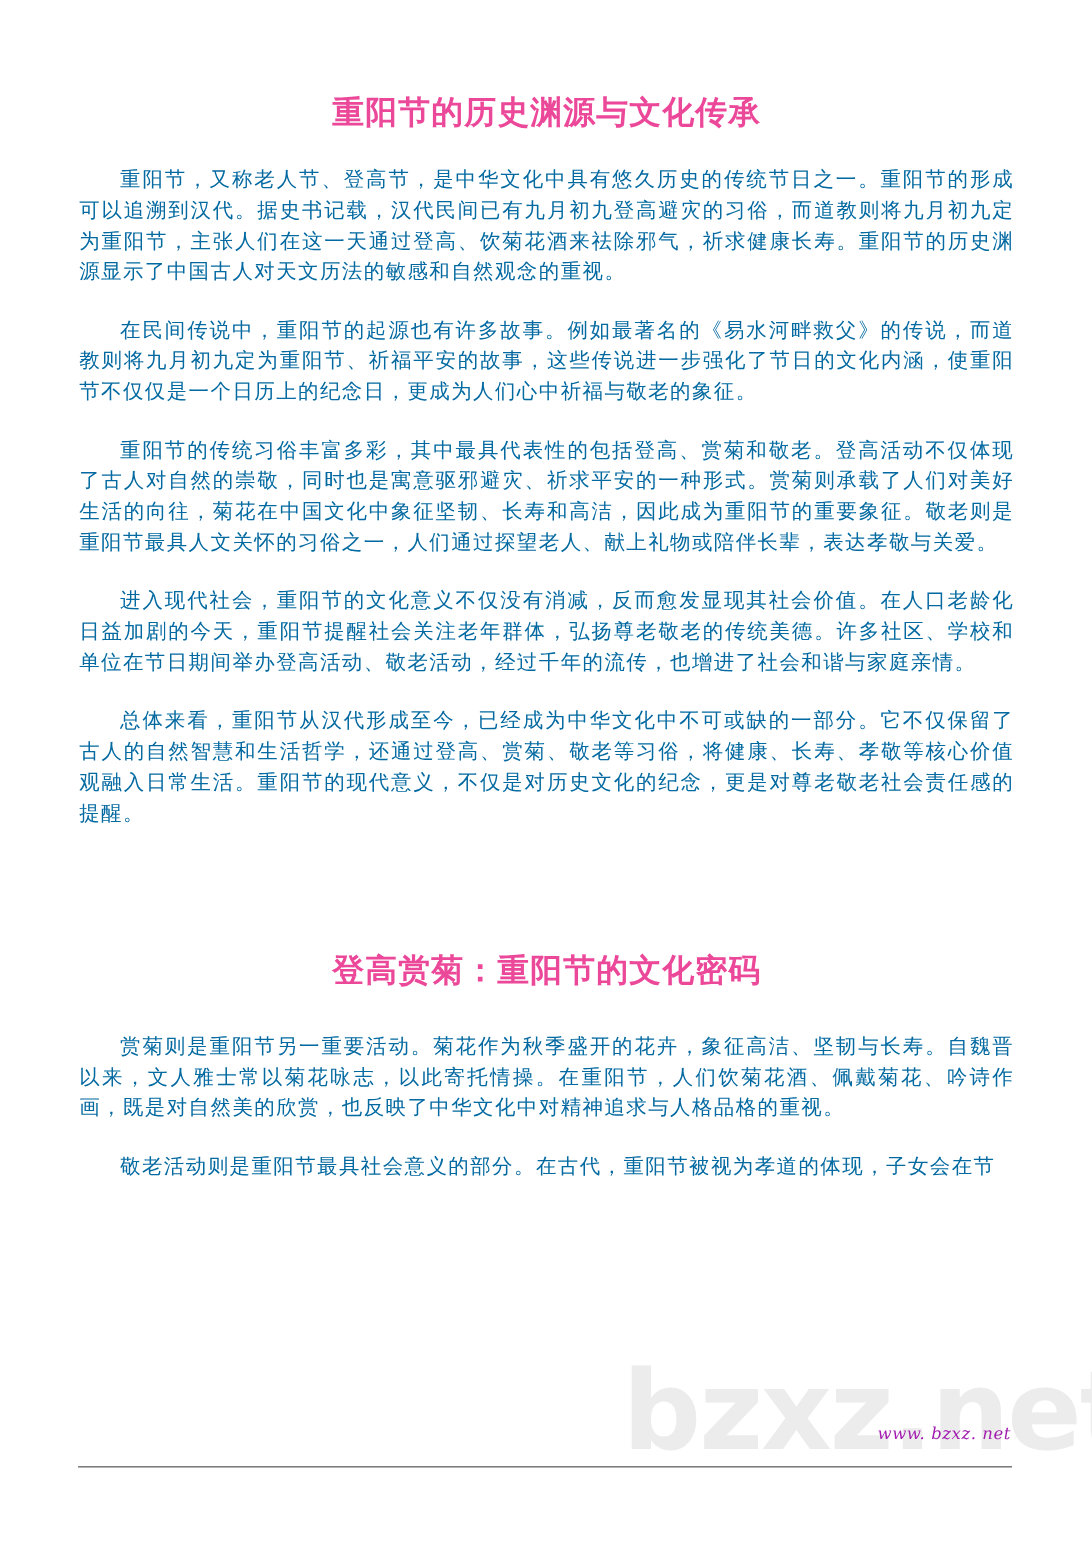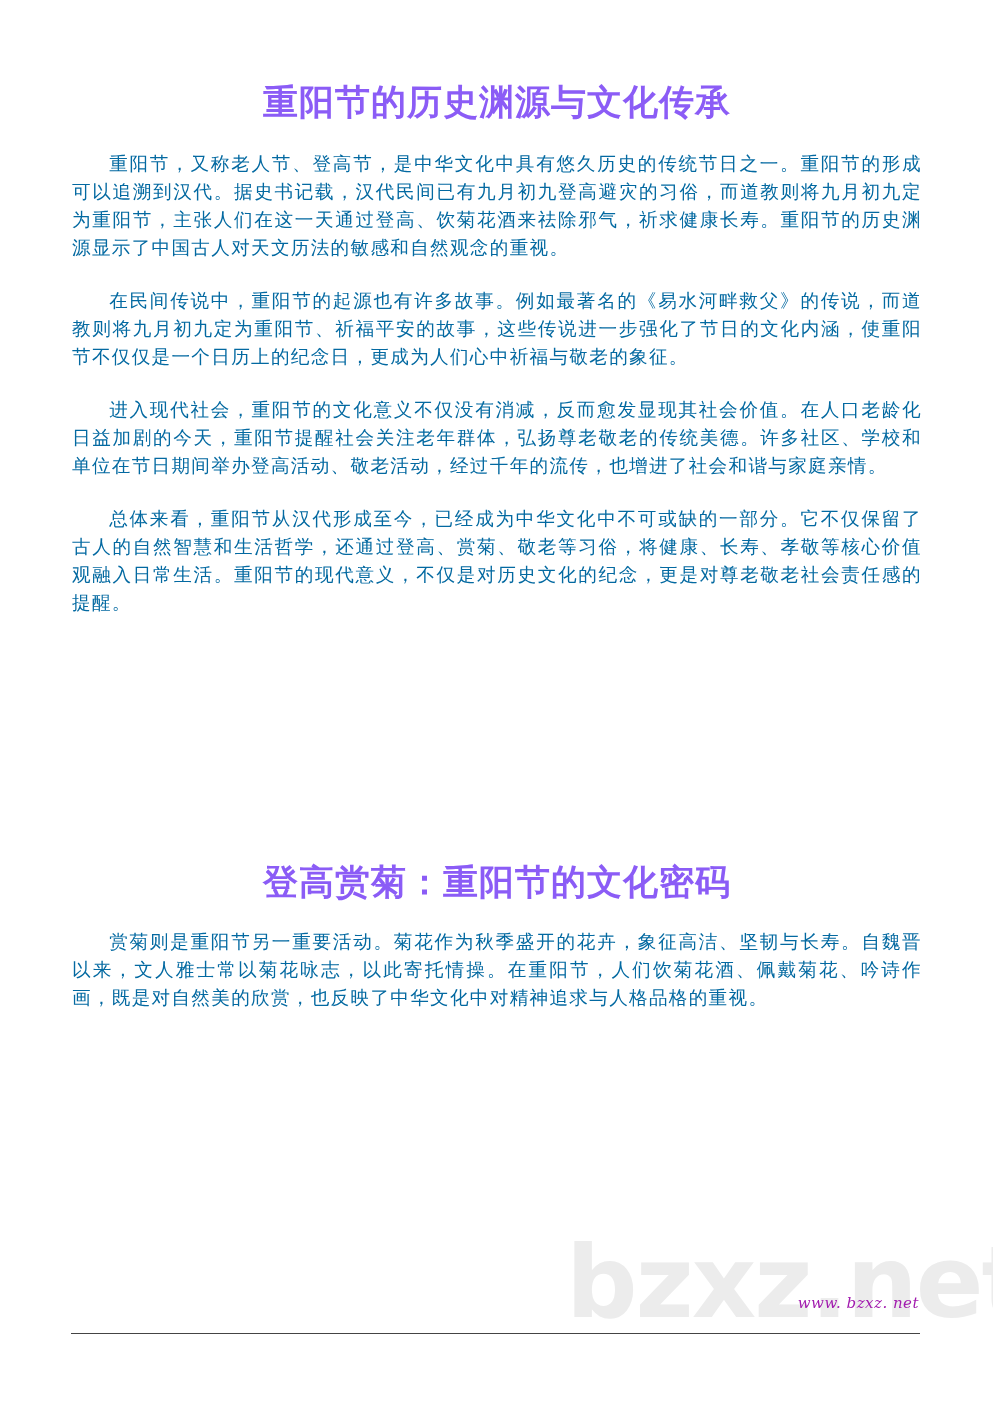--- a/index.html
+++ b/index.html
@@ -35,41 +35,41 @@
     position: absolute;
     left: 72px;
     width: 850px;
     z-index: 1;
   }
   .article-title {
     margin: 0;
     text-align: center;
     font-family: "DejaVu Sans", "Liberation Sans", sans-serif;
     font-weight: bold;
-    font-size: 35px;
+    font-size: 29px;
     line-height: 36px;
-    color: #8b5cf6;
+    color: #ec4899;
     letter-spacing: 1px;
   }
   .para {
     margin: 0 0 25px 0;
     font-size: 18.6px;
     line-height: 28px;
     text-align: justify;
     text-indent: 2em;
     color: #0369a1;
     letter-spacing: 1.3px;
   }
   .para.noindent {
     text-indent: 0;
   }
   #article1 { top: 84px; }
   #article1 .article-title { margin-bottom: 30px; }
   #article2 { top: 864px; }
-  #article2 .article-title { margin-bottom: 28px; }
+  #article2 .article-title { margin-bottom: 38px; }
 
   .footer-rule {
     position: absolute;
     left: 71px;
     top: 1333px;
     width: 849px;
     height: 0;
     border-top: 1.5px solid #444444;
     z-index: 1;
   }
@@ -88,23 +88,25 @@
 </style>
 </head>
 <body>
 
 <div class="watermark">bzxz.net</div>
 
 <section class="article" id="article1">
   <h1 class="article-title">重阳节的历史渊源与文化传承</h1>
   <p class="para">重阳节，又称老人节、登高节，是中华文化中具有悠久历史的传统节日之一。重阳节的形成可以追溯到汉代。据史书记载，汉代民间已有九月初九登高避灾的习俗，而道教则将九月初九定为重阳节，主张人们在这一天通过登高、饮菊花酒来祛除邪气，祈求健康长寿。重阳节的历史渊源显示了中国古人对天文历法的敏感和自然观念的重视。</p>
   <p class="para">在民间传说中，重阳节的起源也有许多故事。例如最著名的《易水河畔救父》的传说，而道教则将九月初九定为重阳节、祈福平安的故事，这些传说进一步强化了节日的文化内涵，使重阳节不仅仅是一个日历上的纪念日，更成为人们心中祈福与敬老的象征。</p>
+  <p class="para">重阳节的传统习俗丰富多彩，其中最具代表性的包括登高、赏菊和敬老。登高活动不仅体现了古人对自然的崇敬，同时也是寓意驱邪避灾、祈求平安的一种形式。赏菊则承载了人们对美好生活的向往，菊花在中国文化中象征坚韧、长寿和高洁，因此成为重阳节的重要象征。敬老则是重阳节最具人文关怀的习俗之一，人们通过探望老人、献上礼物或陪伴长辈，表达孝敬与关爱。</p>
   <p class="para">进入现代社会，重阳节的文化意义不仅没有消减，反而愈发显现其社会价值。在人口老龄化日益加剧的今天，重阳节提醒社会关注老年群体，弘扬尊老敬老的传统美德。许多社区、学校和单位在节日期间举办登高活动、敬老活动，经过千年的流传，也增进了社会和谐与家庭亲情。</p>
   <p class="para">总体来看，重阳节从汉代形成至今，已经成为中华文化中不可或缺的一部分。它不仅保留了古人的自然智慧和生活哲学，还通过登高、赏菊、敬老等习俗，将健康、长寿、孝敬等核心价值观融入日常生活。重阳节的现代意义，不仅是对历史文化的纪念，更是对尊老敬老社会责任感的提醒。</p>
 </section>
 
 <section class="article" id="article2">
   <h1 class="article-title">登高赏菊：重阳节的文化密码</h1>
   <p class="para">赏菊则是重阳节另一重要活动。菊花作为秋季盛开的花卉，象征高洁、坚韧与长寿。自魏晋以来，文人雅士常以菊花咏志，以此寄托情操。在重阳节，人们饮菊花酒、佩戴菊花、吟诗作画，既是对自然美的欣赏，也反映了中华文化中对精神追求与人格品格的重视。</p>
+  <p class="para">敬老活动则是重阳节最具社会意义的部分。在古代，重阳节被视为孝道的体现，子女会在节</p>
 </section>
 
 <div class="footer-rule"></div>
 <div class="footer-url">www. bzxz. net</div>
 
 </body></html>

